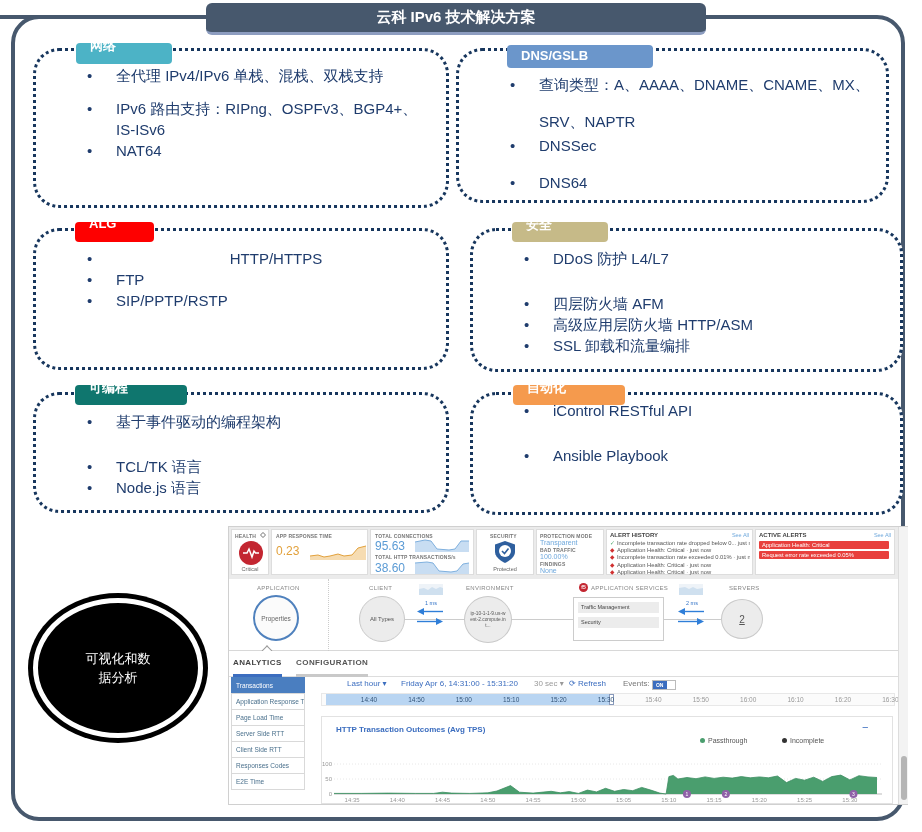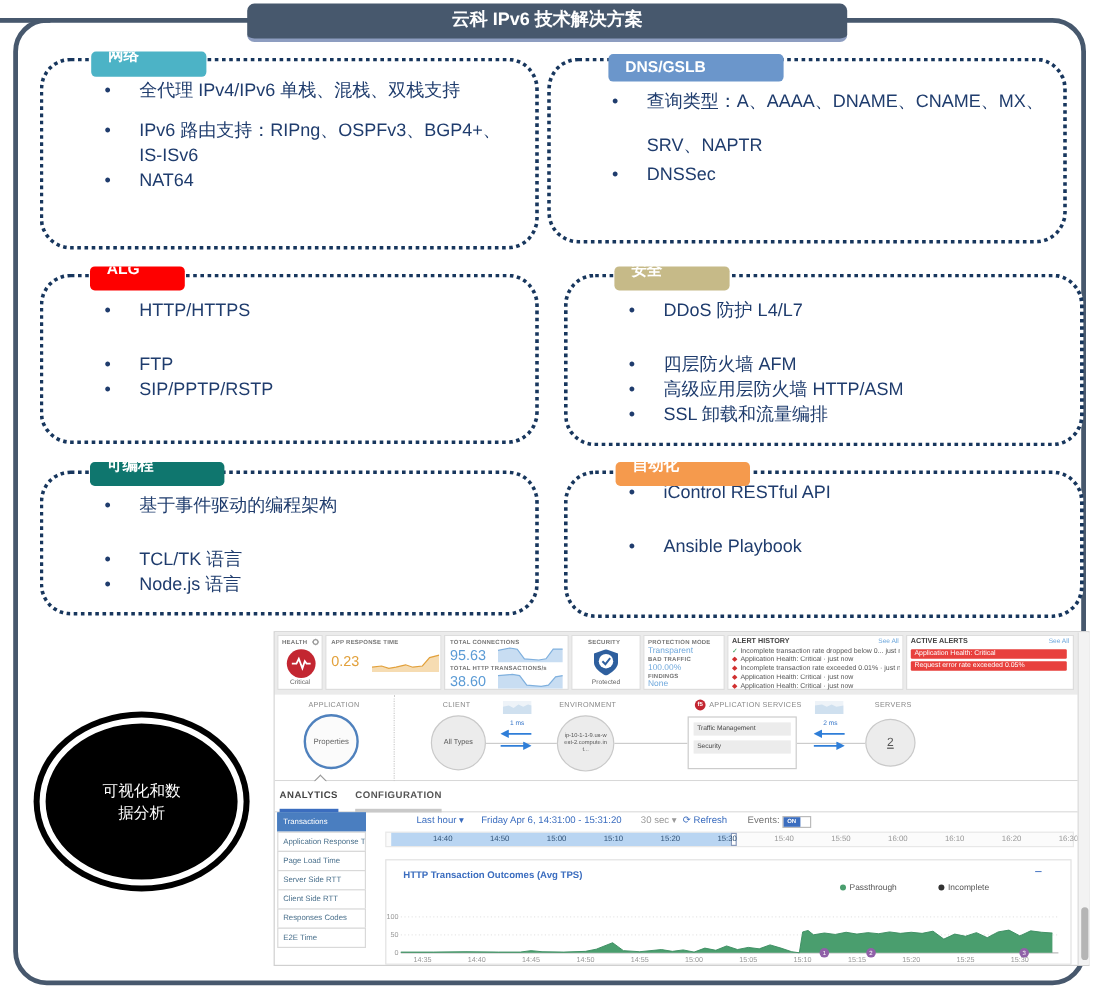--- a/index.html
+++ b/index.html
@@ -27,21 +27,21 @@
   #tab-alg  {left:75px;  top:222px; width:79px;  height:20px;}
   #tab-sec  {left:512px; top:222px; width:96px;  height:20px;}
   #tab-prog {left:75px;  top:385px; width:112px; height:20px;}
   #tab-auto {left:513px; top:385px; width:112px; height:20px;}
 
   .bullets { position:absolute; left:51px; right:10px; list-style:none; color:#1f3c6d; font-size:15px; }
   .bullets li { position:relative; padding-left:29px; line-height:21px; }
   .bullets li::before { content:"\2022"; position:absolute; left:0; }
   #box-net .bullets { top:14px; } #box-net li:nth-child(1){margin-bottom:12px;}
   #box-dns .bullets { top:15px; } #box-dns li:nth-child(1){line-height:37px; margin-bottom:-5px;} #box-dns li:nth-child(2){margin-bottom:16px;}
-  #box-alg .bullets { top:17px; } #box-alg li:nth-child(1){margin-bottom:24px;}
+  #box-alg .bullets { top:17px; } #box-alg li:nth-child(1){text-align:center;}
   #box-sec .bullets { top:17px; } #box-sec li:nth-child(1){margin-bottom:24px;}
   #box-prog .bullets { top:16px; } #box-prog li:nth-child(1){margin-bottom:24px;}
   #box-auto .bullets { top:5px; } #box-auto li:nth-child(1){margin-bottom:24px;}
 
   #ellipse { position:absolute; left:28px; top:593px; width:180px; height:150px; background:#000; border-radius:50%; }
   #ellipse .ring { position:absolute; left:5px; top:5px; right:5px; bottom:5px; border:5px solid #fff; border-radius:50%; }
   #ellipse .txt { position:absolute; inset:0; display:flex; flex-direction:column; align-items:center; justify-content:center; color:#fff; font-size:13px; line-height:19px; }
 
   
   #dash { position:absolute; left:228px; top:526px; width:680px; height:279px; background:#fff; border:1px solid #d0d0d0; color:#555; }
@@ -132,20 +132,21 @@
       <ul class="bullets">
         <li>全代理 IPv4/IPv6 单栈、混栈、双栈支持</li>
         <li>IPv6 路由支持：RIPng、OSPFv3、BGP4+、IS-ISv6</li>
         <li>NAT64</li>
       </ul>
     </div>
   <div id="box-dns" class="dashed-box">
       <ul class="bullets">
         <li>查询类型：A、AAAA、DNAME、CNAME、MX、SRV、NAPTR</li>
         <li>DNSSec</li>
+        <li>DNS64</li>
       </ul>
     </div>
   <div id="box-alg" class="dashed-box">
       <ul class="bullets">
         <li>HTTP/HTTPS</li>
         <li>FTP</li>
         <li>SIP/PPTP/RSTP</li>
       </ul>
     </div>
   <div id="box-sec" class="dashed-box">

